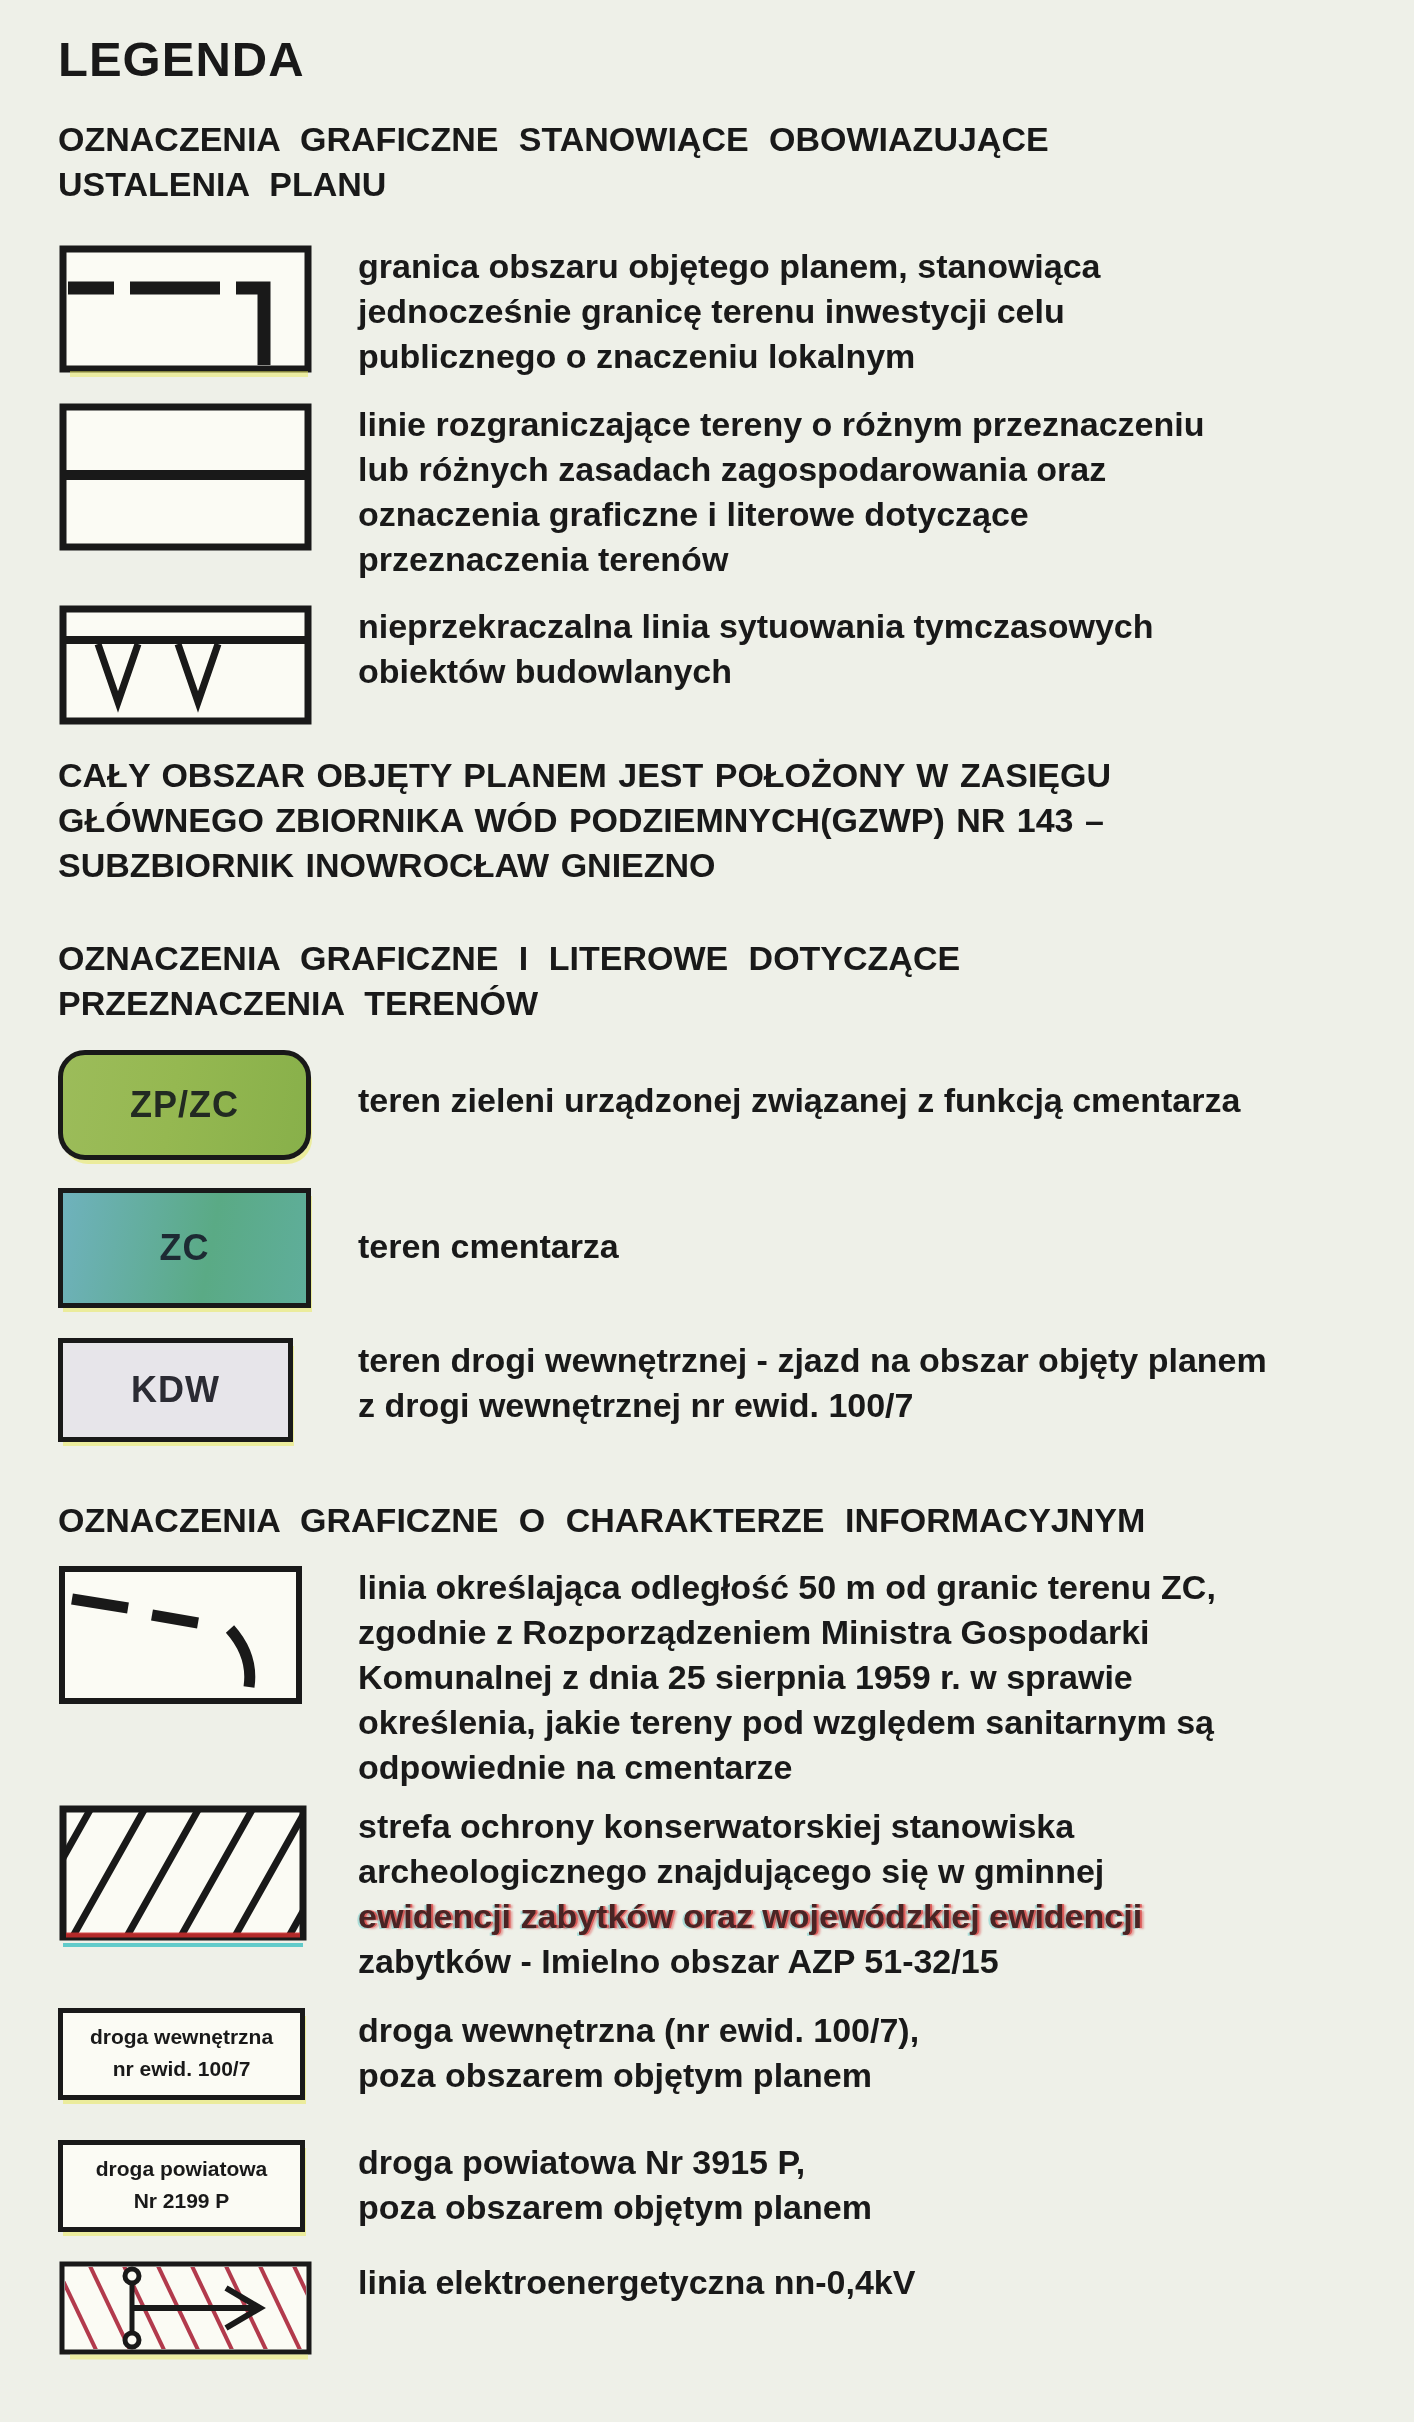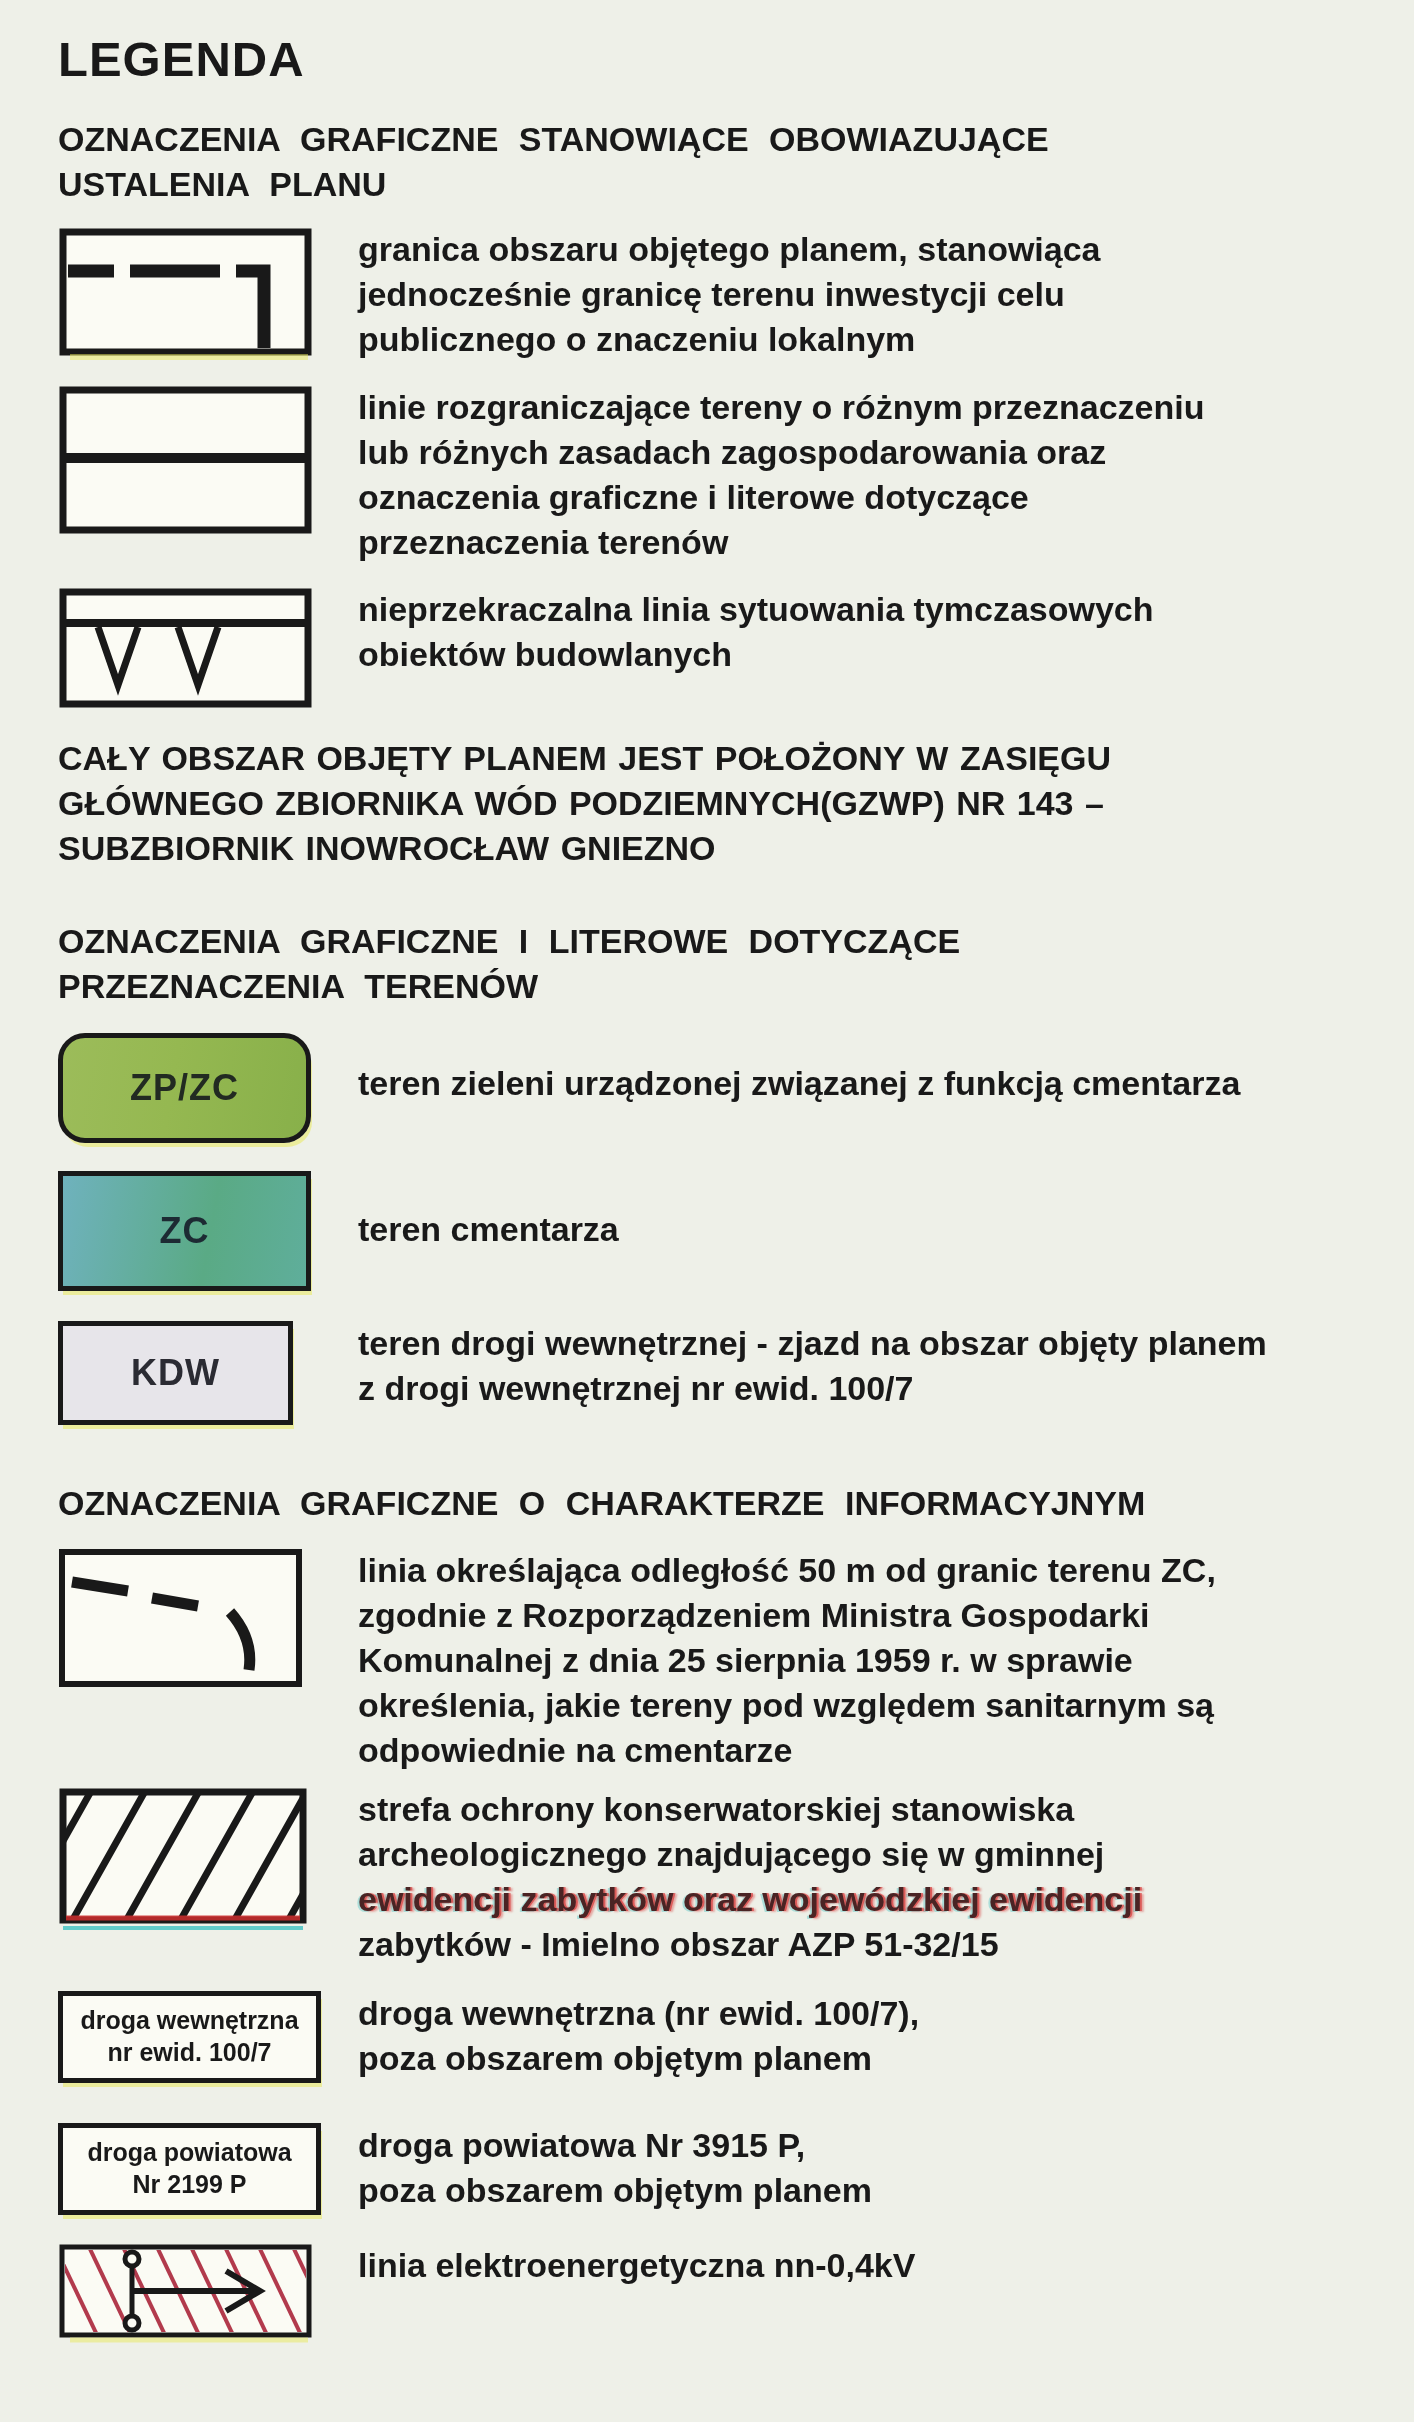--- a/index.html
+++ b/index.html
@@ -23,22 +23,22 @@
     display:flex;align-items:center;justify-content:center;
     font-size:36px;letter-spacing:1px;color:#222a22;
     box-shadow:3px 6px 0 -2px rgba(233,233,92,.55);
   }
   .swatch-zpzc{width:243px;height:100px;background:linear-gradient(100deg,#9cbc5a,var(--c-zpzc,#95b851) 45%,#88b04a);border-radius:27px;}
   .swatch-zc{width:243px;height:110px;background:linear-gradient(100deg,var(--c-zc-a,#6fb2bd),var(--c-zc-b,#5aaa85) 60%,#5fae9b);color:#1d2a33;}
   .swatch-kdw{width:225px;height:94px;background:var(--c-kdw,#e7e5ea);color:#2b2b33;}
   .labelbox{
     width:237px;border:5px solid var(--c-ink,#191919);
     background:var(--c-paper,#fbfbf4);
-    text-align:center;padding:8px 8px 10px;
-    font-size:25px;line-height:32px;
+    text-align:center;padding:8px 0 10px;
+    font-size:21px;line-height:32px;
     box-shadow:3px 6px 0 -2px rgba(233,233,92,.55);
   }
   .artifact{
     color:#4a2424;
     text-shadow:2px 0 0 rgba(213,36,36,.6),4px 1px 2px rgba(213,36,36,.35),-2px 1px 0 rgba(50,190,190,.35);
   }
   
   .s-ink{stroke:var(--c-ink,#191919);}
   .s-red{stroke:var(--c-red-hatch,#b23a4c);}
   .s-ared{stroke:var(--c-artifact-red,#cf2d2d);}
@@ -47,21 +47,21 @@
   .f-paper{fill:var(--c-paper,#fbfbf4);}
   .nf{fill:none;}
 </style>
 </head>
 <body>
 
 <div class="page">
 
   <h1 class="title">LEGENDA</h1>
 
-  <div class="heading" style="margin-bottom:20px">
+  <div class="heading" style="margin-bottom:37px">
     <span class="hline">OZNACZENIA GRAFICZNE STANOWIĄCE OBOWIAZUJĄCE</span>
     <span class="hline">USTALENIA PLANU</span>
   </div>
 
   <div class="item" style="margin-bottom:20px">
     <div class="sym">
       <svg width="255" height="134" viewBox="0 0 255 134">
         <rect x="5" y="5" width="245" height="120" class="f-paper s-ink" stroke-width="7"></rect>
         <line x1="10" y1="44" x2="56" y2="44" class="s-ink" stroke-width="13"></line>
         <line x1="72" y1="44" x2="162" y2="44" class="s-ink" stroke-width="13"></line>

